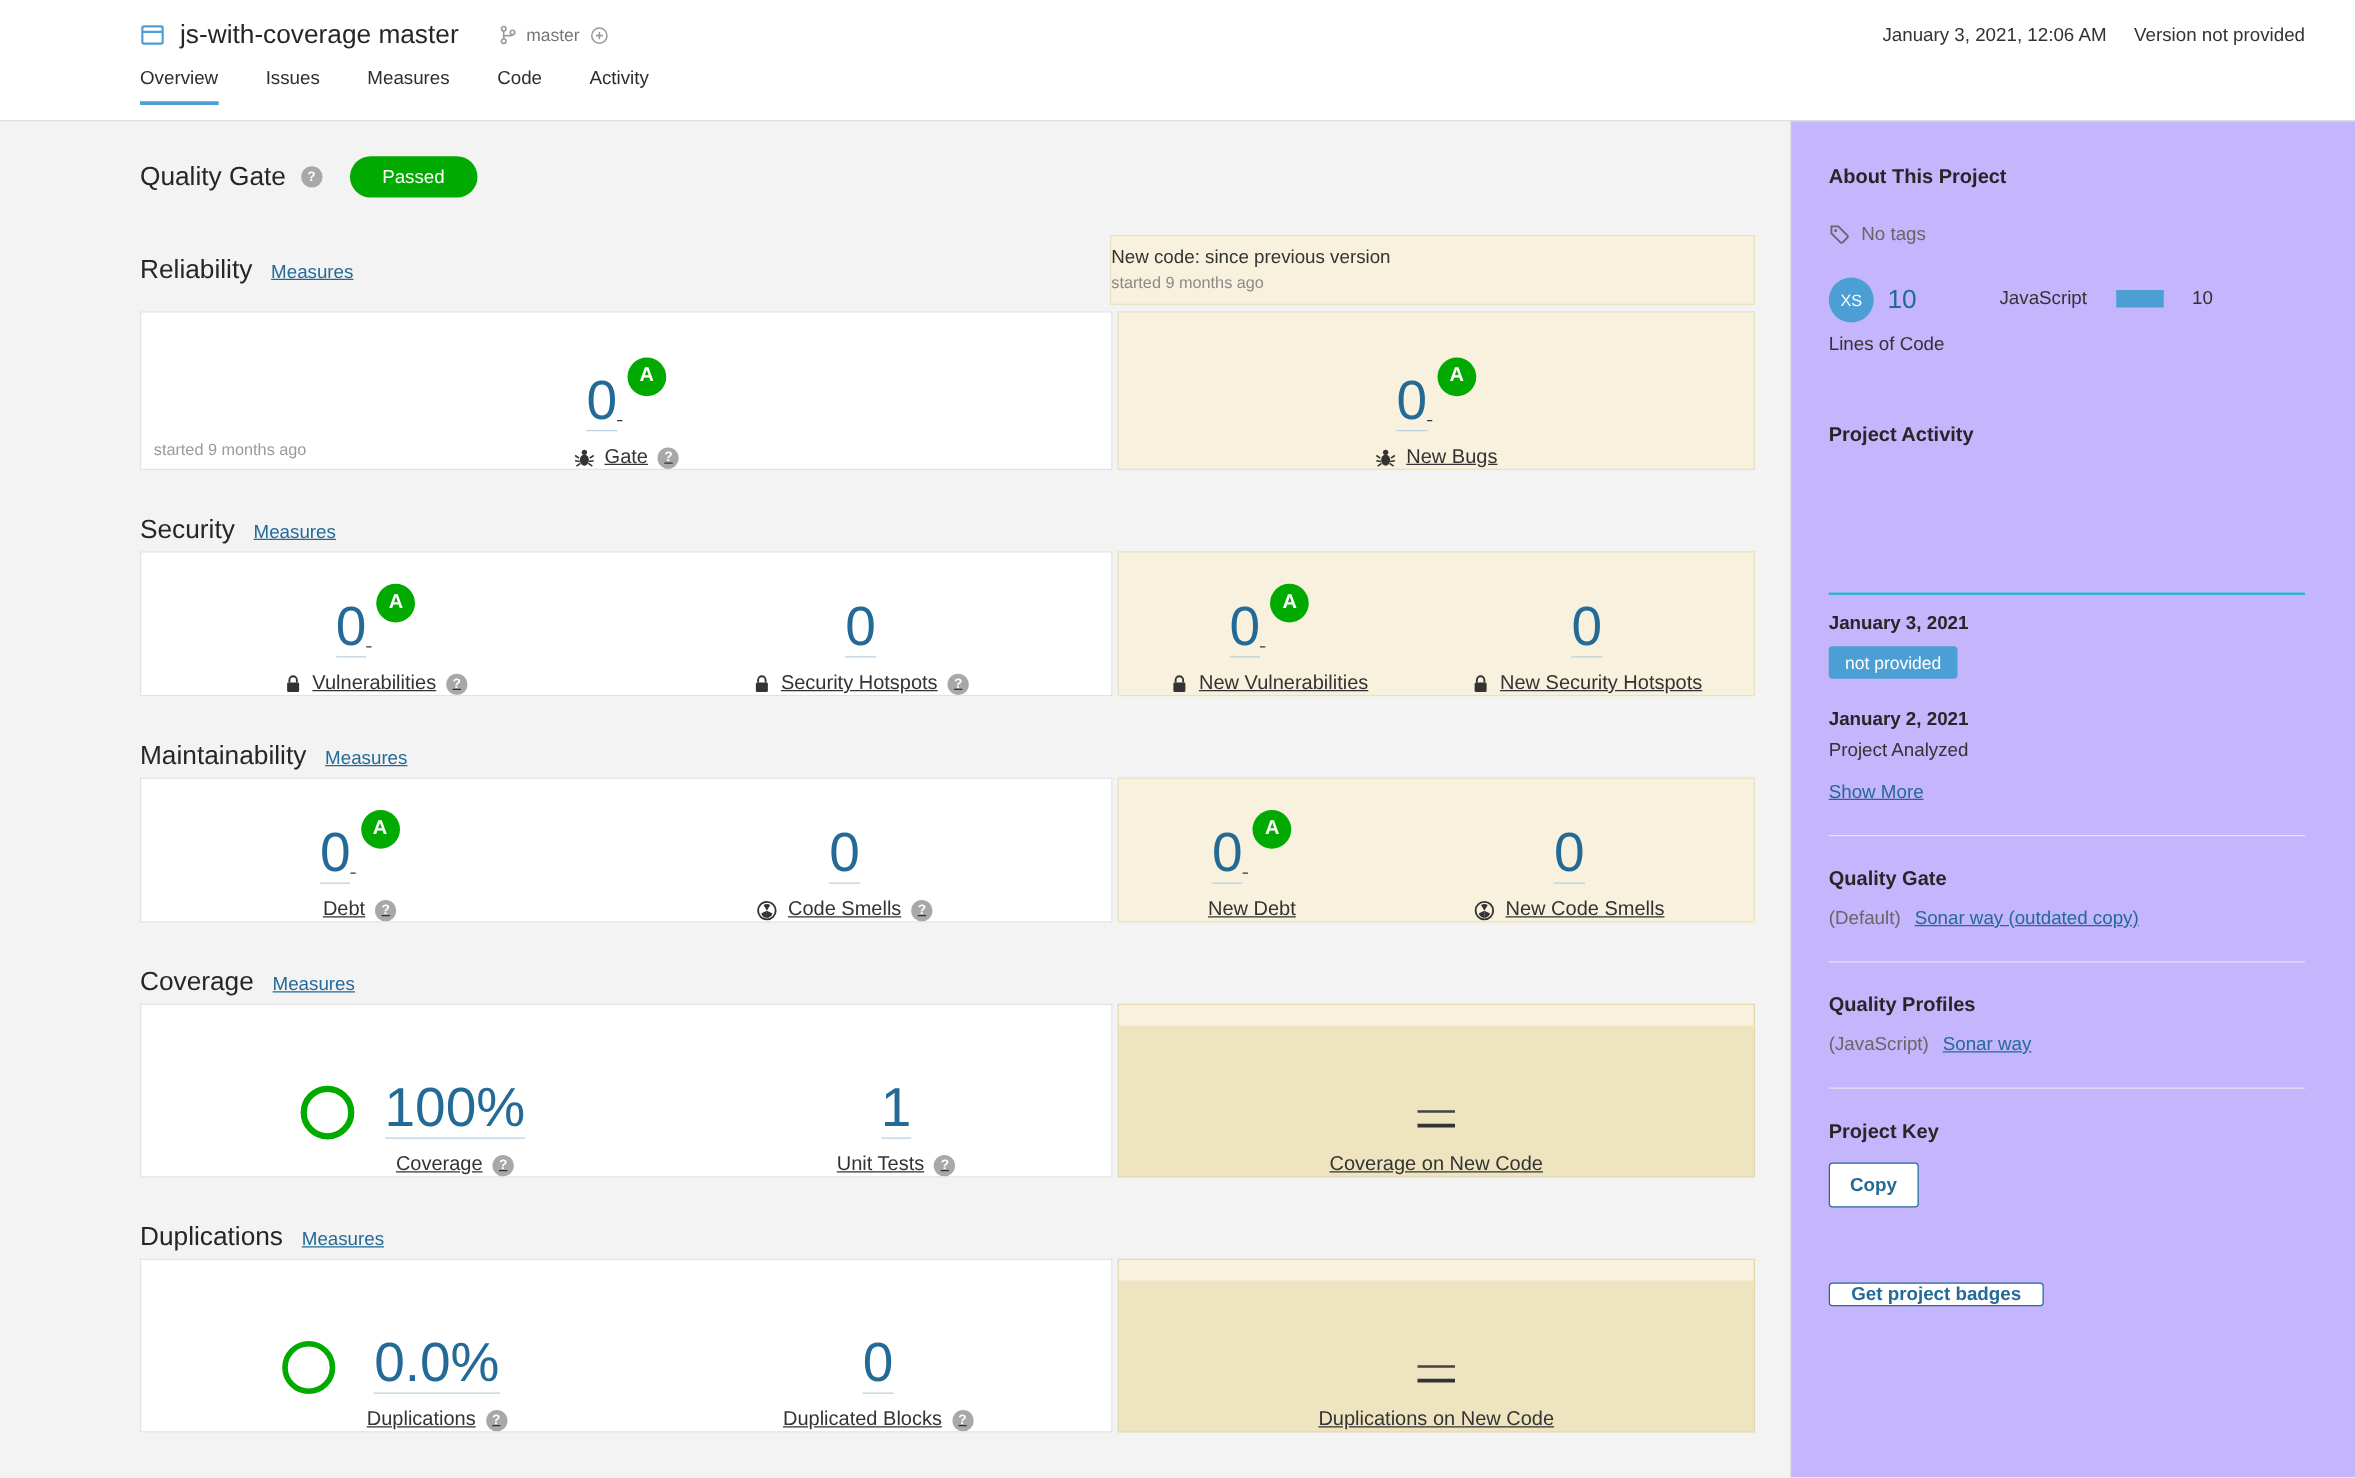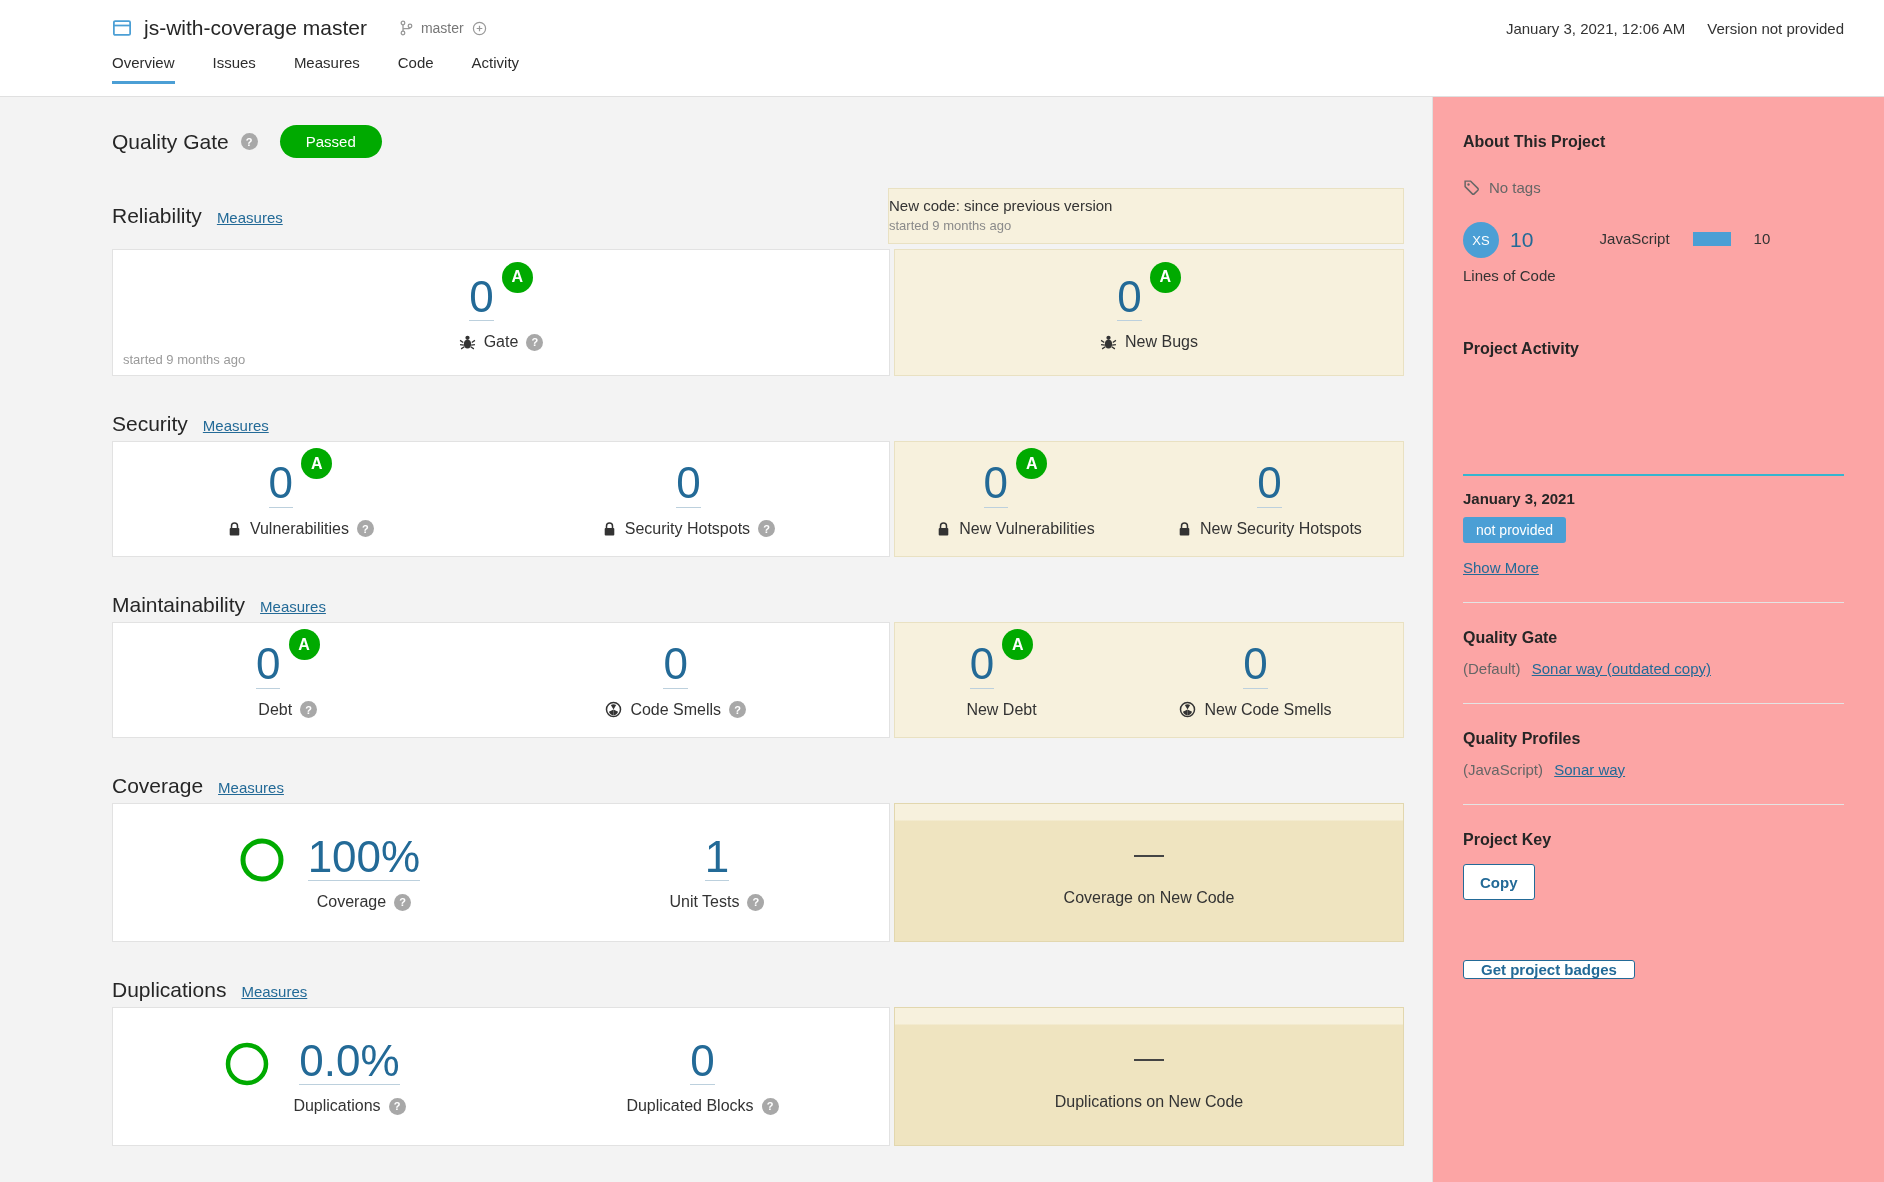--- a/index.html
+++ b/index.html
@@ -15,21 +15,21 @@
   .project-name { font-size:21px; font-weight:400; color:#262626; }
   .branch-group { display:flex; align-items:flex-end; margin-left:32px; color:#777; font-size:14px; gap:8px; }
   .header-meta { display:flex; gap:22px; font-size:15px; color:#333; }
   .tabs { display:flex; gap:38px; margin-top:14px; }
   .tab { font-size:15px; color:#2d2d2d; padding-bottom:10px; border-bottom:3px solid transparent; cursor:pointer; }
   .tab.active { border-bottom-color:#4b9fd5; }
 
   
   .page-body { display:flex; height:1085px; }
   .main-col { flex:1; padding:28px 28px 0 112px; }
-  .sidebar { width:452px; background:#fca5a5; border-left:1px solid #e0e0e0; padding:36px 40px 0 30px; }
+  .sidebar { width:452px; background:#c4b5fd; border-left:1px solid #e0e0e0; padding:36px 40px 0 30px; }
 
   
   .qg-row { display:flex; align-items:center; }
   .qg-title { font-size:21px; font-weight:400; color:#262626; }
   .qg-row .help-icon { margin-left:12px; }
   .badge-passed { background:#00aa00; color:#fff; font-size:15px; padding:8px 26px; border-radius:17px; margin-left:22px; }
 
   
   .section-head { display:flex; justify-content:space-between; align-items:center; margin-top:36px; margin-bottom:5px; }
   .section-head.tight { margin-top:30px; }
@@ -37,21 +37,21 @@
   .section-title { font-size:21px; font-weight:400; color:#262626; }
   .measures-link { font-size:15px; color:#236a97; text-decoration:underline; cursor:pointer; }
   .new-code-banner { width:516px; background:#f7f1dd; border:1px solid #e9e1c2; padding:8px 0 10px; }
   .banner-title { font-size:15px; color:#333; display:block; }
   .banner-sub { font-size:13px; color:#8a8a8a; display:block; margin-top:4px; }
 
   .cards-row { display:flex; gap:4px; }
   .cards-row.h127 { height:127px; }
   .cards-row.h116 { height:116px; }
   .cards-row.h139 { height:139px; }
-  .card { border:1px solid #e2e2e2; background:#fff; position:relative; display:flex; align-items:center; justify-content:space-around; height:100%; }
+  .card { border:1px solid #e2e2e2; background:#fff; position:relative; display:flex; align-items:flex-end; justify-content:space-around; height:100%;text-decoration:underline; }
   .card.white { width:778px; }
   .card.tan { flex:1; background:#f7f1dd; border-color:#e9e1c2; }
   .card.tan.dark { background:linear-gradient(#f7f1dd 0px, #f7f1dd 16px, #efe4c0 17px, #efe4c0 100%); border-color:#e2d7ae; }
 
   .metric { text-align:center; }
   .metric-value { line-height:1.05; }
   .big-num { font-size:44px; color:#236a97; display:inline-block; line-height:1.05; border-bottom:1px solid #bcd0dd; cursor:pointer; }
   .rating-badge { display:inline-flex; width:31px; height:31px; border-radius:50%; background:#00aa00; color:#fff; font-size:16px; font-weight:700; align-items:center; justify-content:center; vertical-align:top; margin-left:4px; position:relative; top:-12px; }
   .metric-label { margin-top:12px; font-size:16px; color:#333; display:flex; align-items:center; justify-content:center; gap:8px; }
   .help-icon { width:17px; height:17px; border-radius:50%; background:#a8a8a8; color:#fff; font-size:11px; font-weight:700; display:inline-flex; align-items:center; justify-content:center; cursor:pointer; }
@@ -461,20 +461,24 @@
       </div>
     </div>
 
     <h3 class="side-title activity-title">Project Activity</h3>
     <div class="activity-chart"></div>
 
     <div class="event">
       <div class="event-date">January 3, 2021</div>
       <span class="event-badge">not provided</span>
     </div>
+    <div class="event">
+      <div class="event-date">January 2, 2021</div>
+      <div class="event-text">Project Analyzed</div>
+    </div>
 
     <span class="show-more">Show More</span>
 
     <hr class="side-divider">
 
     <h3 class="side-title">Quality Gate</h3>
     <div class="fact-row">
       <span class="muted">(Default)</span>
       <span class="side-link">Sonar way (outdated copy)</span>
     </div>

